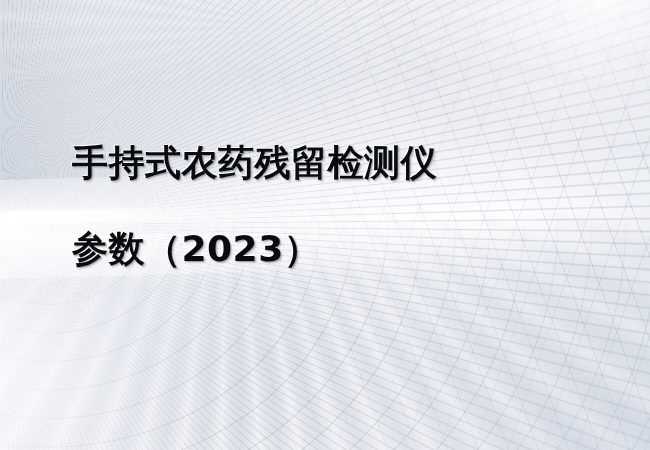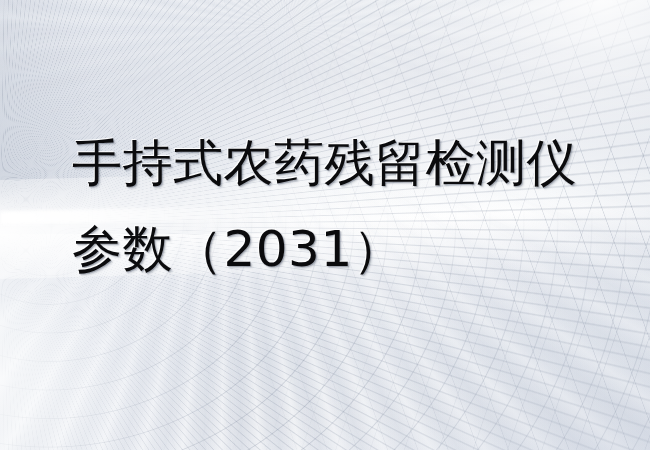--- a/index.html
+++ b/index.html
@@ -298,22 +298,22 @@
   .title-block {
     position: absolute;
     left: 72px;
     top: 120px;
     width: 520px;
     z-index: 10;
   }
   .title-line {
     color: #0b0b0d;
     font-family: "DejaVu Sans", "Liberation Sans", sans-serif;
-    font-weight: 400;
-    font-size: 50px;
+    font-weight: 700;
+    font-size: 36px;
     line-height: 86px;
     letter-spacing: 0.5px;
     white-space: nowrap;
     text-shadow:
       -1px -1px 0 rgba(255,255,255,0.85),
        1px  1px 1px rgba(60,70,90,0.35),
        2px  2px 2px rgba(60,70,90,0.18);
   }
 </style>
 </head>
@@ -332,16 +332,16 @@
   <div class="rays"></div>
   <div class="rays-fine"></div>
   <div class="fold-lower"></div>
   <div class="shade-lower-right"></div>
   <div class="glow-tr"></div>
   <div class="specular"></div>
   <div class="specular-core"></div>
 
   <div class="title-block">
     <div class="title-line">手持式农药残留检测仪</div>
-    <div class="title-line">参数（2031）</div>
+    <div class="title-line">参数（2023）</div>
   </div>
 
 </div>
 
 </body></html>

